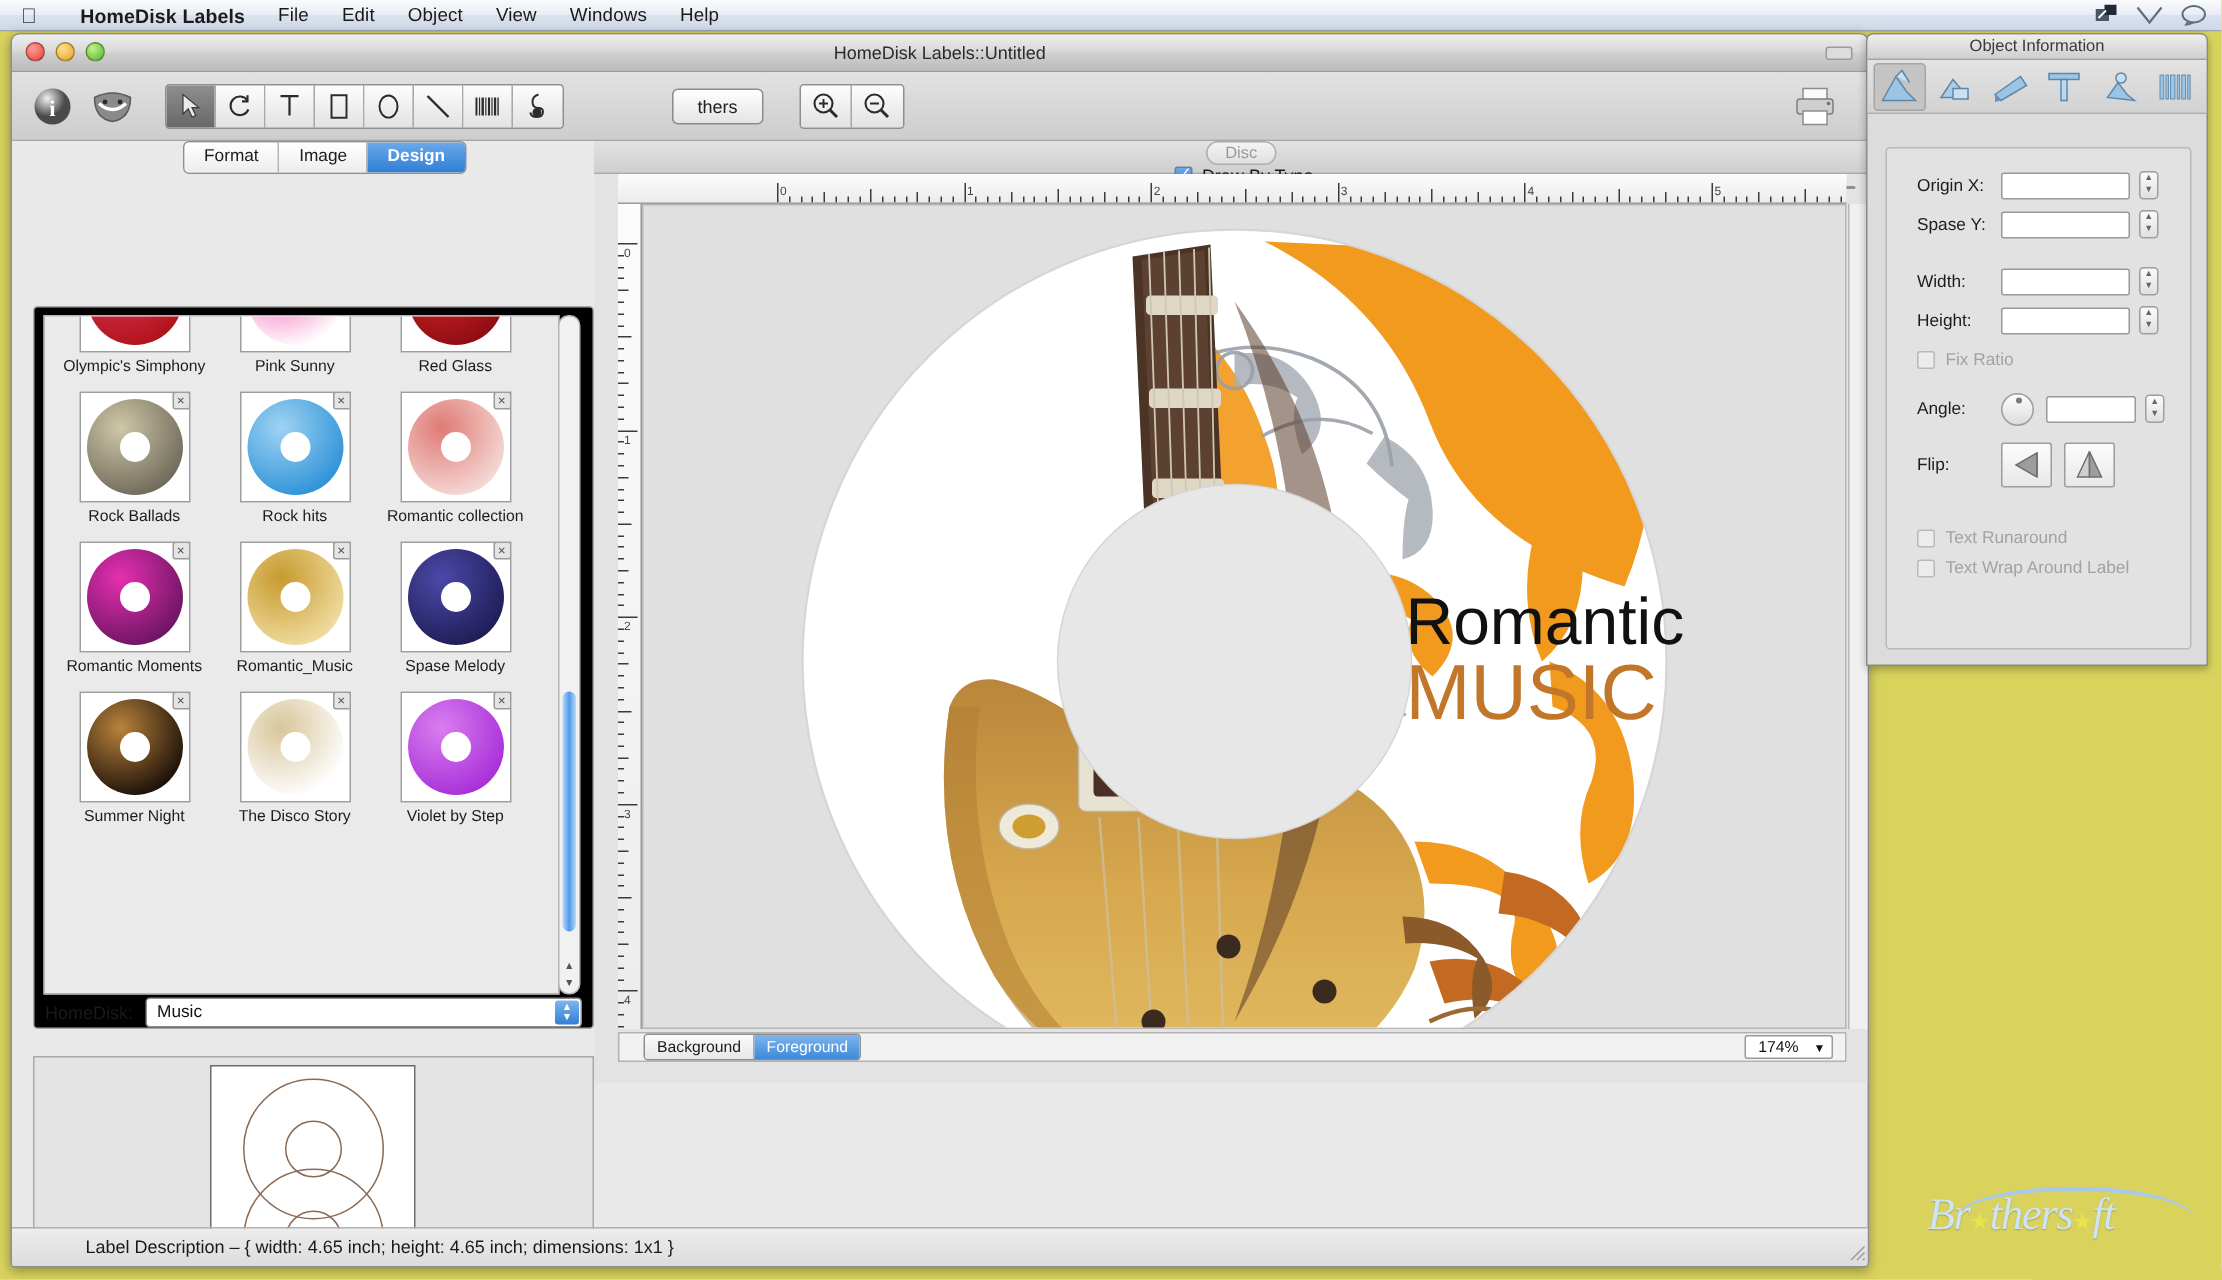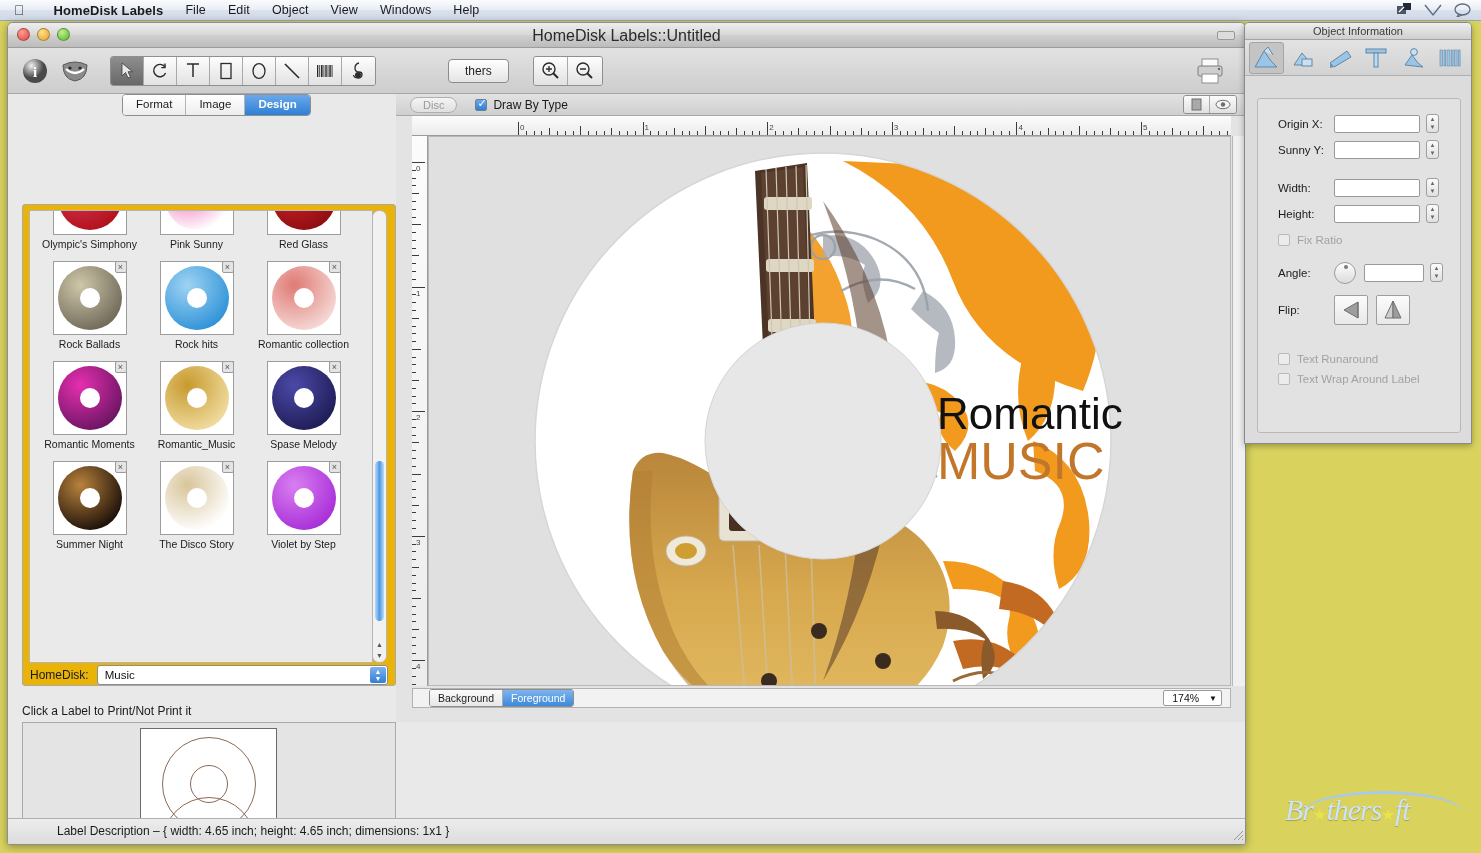--- a/index.html
+++ b/index.html
@@ -40,21 +40,21 @@
     box-shadow:0 2px 8px rgba(0,0,0,.35);
     overflow:hidden;
   }
   #titlebar{
     height:25px; width:100%;
     background:linear-gradient(to bottom,#eeeeee 0%,#d8d8d8 48%,#cfcfcf 52%,#bcbcbc 100%);
     border-bottom:1px solid #9c9c9c;
     position:relative;
   }
   #titlebar .title{
-    text-align:center; line-height:25px; font-size:16px; color:#2b2b2b;
+    text-align:center; line-height:25px; font-size:12px; color:#2b2b2b;
   }
   .traffic{ position:absolute; left:9px; top:5px; display:flex; gap:7px; }
   .tl{ width:13px; height:13px; border-radius:50%; border:1px solid rgba(0,0,0,.3);}
   .tl.r{ background:radial-gradient(circle at 35% 30%,#ff9d93,#e0443c);}
   .tl.y{ background:radial-gradient(circle at 35% 30%,#ffdf92,#e5a01c);}
   .tl.g{ background:radial-gradient(circle at 35% 30%,#c3f08d,#53b52b);}
   .minbtn{ position:absolute; right:10px; top:8px; width:18px; height:9px;
            border:1px solid #9a9a9a; border-radius:2px; background:#dcdcdc;}
 
   
@@ -97,21 +97,21 @@
          display:flex; border:1px solid #8e8e8e; border-radius:4px; overflow:hidden;
          background:#fff; }
   .tabs .t{ padding:2px 13px 3px; font-size:11.5px; color:#1c1c1c; line-height:15px;
             background:linear-gradient(to bottom,#ffffff,#ededed); border-right:1px solid #b5b5b5;}
   .tabs .t:last-child{ border-right:none;}
   .tabs .t.sel{ background:linear-gradient(to bottom,#6aa8ea,#2f7fd6); color:#fff; font-weight:bold;}
 
   
   #browser{
     position:absolute; left:14px; top:110px; width:374px; height:482px;
-    background:#eab308; border:1px solid #a9a9a9; border-radius:3px;
+    background:#000000; border:1px solid #a9a9a9; border-radius:3px;
   }
   #gridwrap{
     position:absolute; left:6px; top:5px; width:344px; height:453px;
     background:#eaeaea; border:1px solid #b5b5b5; overflow:hidden;
   }
   .grid{ position:absolute; left:0; top:-54px; width:344px;
          display:flex; flex-wrap:wrap; padding:4px 0 0 6px; gap:0px; }
   .cell{ width:107px; height:100px; display:flex; flex-direction:column;
          align-items:center; margin-bottom:0; position:relative;}
   .thumb{ width:74px; height:74px; background:#fff; border:1px solid #9d9d9d;
@@ -160,21 +160,21 @@
   
   #statusbar{ position:absolute; left:0; bottom:0; width:1239px; height:26px;
               background:linear-gradient(to bottom,#ededed,#dcdcdc);
               border-top:1px solid #b0b0b0; }
   #statusbar .txt{ position:absolute; left:14px; top:5px; font-size:12px; color:#1a1a1a;margin-left:35px;}
   .resize{ position:absolute; right:3px; bottom:3px; width:12px; height:12px; }
 
   
   #canvasbar{ position:absolute; left:0; top:0; width:100%; height:22px;
               background:linear-gradient(to bottom,#e2e2e2,#cfcfcf);
-              border-bottom:1px solid #a9a9a9; display:flex; align-items:center;}
+              border-bottom:1px solid #a9a9a9; display:flex; align-items:center;flex-direction:column;}
   .discbtn{ margin-left:14px; padding:1px 12px; font-size:11px; color:#9a9a9a;
             background:linear-gradient(to bottom,#f4f4f4,#e0e0e0);
             border:1px solid #b0b0b0; border-radius:9px;}
   .dbt{ display:flex; align-items:center; margin-left:18px; font-size:12px; color:#1a1a1a;}
   .cbx{ width:12px; height:12px; border:1px solid #6d7f93; border-radius:2px; margin-right:6px;
         background:linear-gradient(to bottom,#6fa9e8,#2f7fd6); position:relative;}
   .cbx::after{ content:'✓'; position:absolute; left:1px; top:-3px; color:#fff; font-size:11px;}
   .viewtoggle{ margin-left:auto; display:flex; margin-right:8px;
                border:1px solid #8f8f8f; border-radius:3px; overflow:hidden;}
   .viewtoggle .b{ width:26px; height:17px; display:flex; align-items:center; justify-content:center;
@@ -521,21 +521,20 @@
 
       <div id="category">
         <span class="lbl">HomeDisk:</span>
         <div class="combo">
           <span>Music</span>
           <span class="stepper">▲<br>▼</span>
         </div>
       </div>
 
       <div id="printpanel">
-        <div class="hdr">Click a Label to Print/Not Print it</div>
         <div id="sheet">
           <div id="page">
             <div class="discout" style="top:8px;"></div>
             <div class="discin" style="top:36px;"></div>
             <div class="discout" style="top:68px;"></div>
             <div class="discin" style="top:96px;"></div>
           </div>
         </div>
       </div>
 
@@ -947,21 +946,21 @@
     </div>
   </div>
 
   <div id="objform">
     <div class="frow">
       <span class="lb">Origin X:</span>
       <div class="fld"></div>
       <div class="stp">▲<br>▼</div>
     </div>
     <div class="frow">
-      <span class="lb">Sunny Y:</span>
+      <span class="lb">Spase Y:</span>
       <div class="fld"></div>
       <div class="stp">▲<br>▼</div>
     </div>
     <div class="gap"></div>
     <div class="frow">
       <span class="lb">Width:</span>
       <div class="fld"></div>
       <div class="stp">▲<br>▼</div>
     </div>
     <div class="frow">

